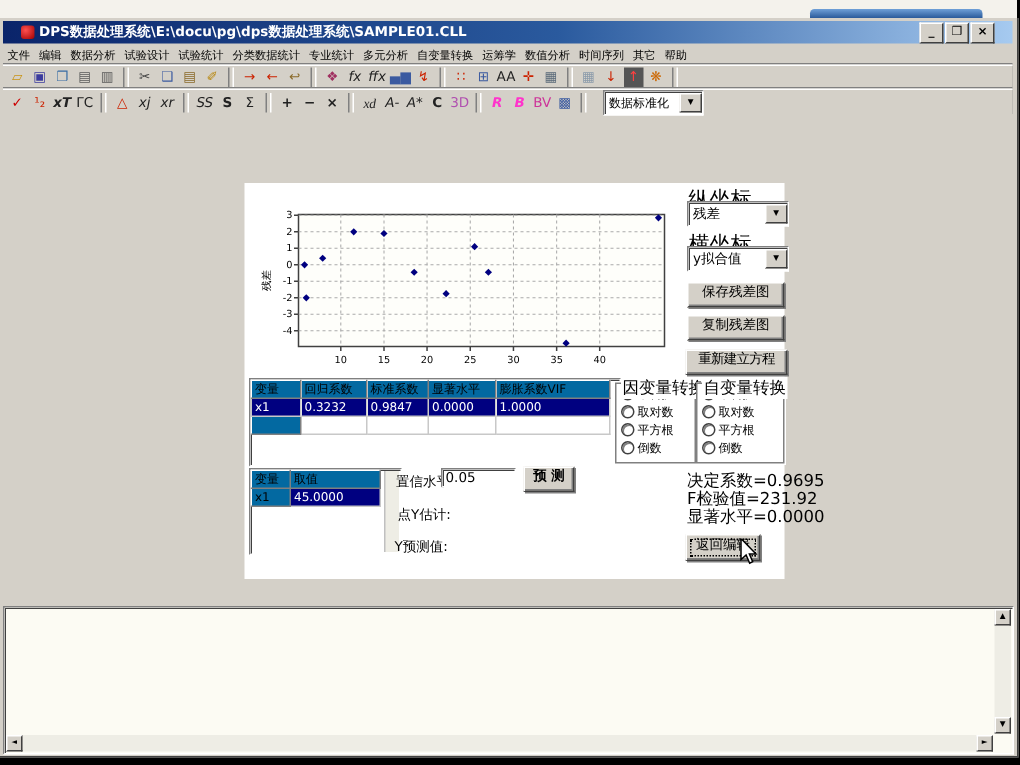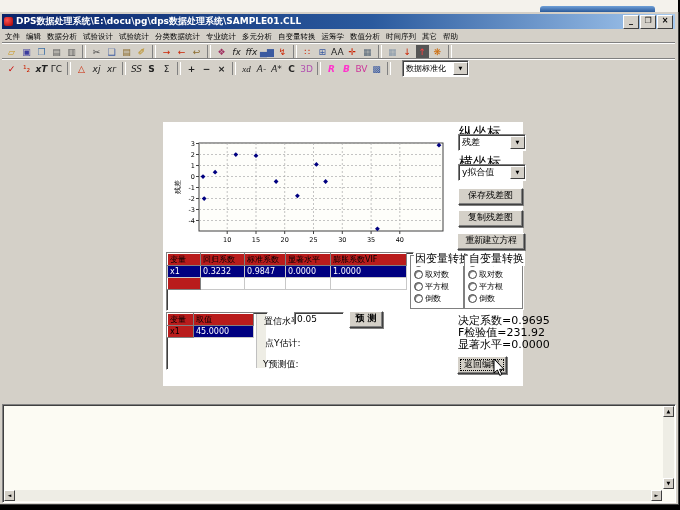--- a/index.html
+++ b/index.html
@@ -5,21 +5,21 @@
   html,body{margin:0;padding:0;}
   body{width:680px;height:510px;background:#000;font-family:"DejaVu Sans","Liberation Sans",sans-serif;}
   .screen{position:relative;width:680px;height:510px;background:#000;overflow:hidden;}
   .top-strip{position:absolute;left:0;top:0;width:678px;height:12px;background:#F4F2EC;}
   .blue-pill{position:absolute;left:540px;top:6px;width:115px;height:6px;border-radius:3px 3px 0 0;
              background:linear-gradient(180deg,#6FA0D8,#2A5A9A);}
   .app-window{position:absolute;left:0;top:12px;width:678px;height:492px;background:#D4D0C8;
               border-right:1px solid #404040;border-bottom:1px solid #404040;}
   
   .titlebar{position:absolute;left:2px;top:2px;right:3px;height:15px;display:flex;align-items:center;
-            padding:0 2px;background:linear-gradient(90deg,#0A246A,#2A5A9E 55%,#A6CAF0);}
+            padding:0 12px;background:linear-gradient(90deg,#0A246A,#2A5A9E 55%,#A6CAF0);}
   .app-icon{width:9px;height:9px;margin-right:3px;border-radius:2px;flex:0 0 auto;
             background:radial-gradient(circle at 35% 35%,#FF5050,#A00000);}
   .title-text{flex:1;color:#fff;font-size:9px;font-weight:bold;white-space:nowrap;overflow:hidden;}
   .win-btns{display:flex;gap:1px;}
   .win-btn{width:14px;height:12px;background:#D4D0C8;border:1px solid;border-color:#fff #404040 #404040 #fff;
            font-size:8px;line-height:10px;text-align:center;font-weight:bold;color:#000;}
   
   .menubar{position:absolute;left:2px;top:18px;right:3px;height:13px;display:flex;align-items:center;background:#D4D0C8;}
   .menu-item{font-size:7.5px;padding:0 3px;color:#000;white-space:nowrap;}
   
@@ -38,21 +38,21 @@
   .dd-btn{margin-left:auto;width:13px;height:11px;background:#D4D0C8;border:1px solid;
           border-color:#fff #404040 #404040 #fff;font-size:5px;line-height:10px;text-align:center;color:#000;}
   
   .main-panel{position:absolute;left:163px;top:110px;width:360px;height:264px;background:#fff;}
   .chart{position:absolute;left:8px;top:4px;}
   svg text{font-family:"DejaVu Sans","Liberation Sans",sans-serif;}
   .sunken{border:1px solid;border-color:#808080 #fff #fff #808080;box-shadow:inset 1px 1px 0 #404040;background:#fff;}
   .coef-box{position:absolute;left:3px;top:130px;width:246px;height:57px;overflow:hidden;}
   table.grid{border-collapse:collapse;font-size:8px;table-layout:fixed;}
   .grid td{border:1px solid #C8C8C8;height:11px;padding:0 2px;white-space:nowrap;overflow:hidden;color:#000;}
-  .grid .th{background:#b91c1c;border:1px solid;border-color:#fff #808080 #808080 #fff;}
+  .grid .th{background:#0369a1;border:1px solid;border-color:#fff #808080 #808080 #fff;}
   .grid .sel{background:#000080;color:#fff;}
   .groupbox{position:absolute;border:1px solid #808080;box-shadow:1px 1px 0 #fff,inset 1px 1px 0 #fff;background:#fff;}
   .gb-dep{left:247px;top:133px;width:52px;height:52px;}
   .gb-ind{left:301px;top:133px;width:57px;height:52px;}
   .gb-title{position:absolute;top:-5px;left:3px;background:#fff;font-size:11px;padding:0 1px;white-space:nowrap;}
   .radio-row{display:flex;align-items:center;gap:2px;margin:1px 0 0 3px;font-size:8px;white-space:nowrap;}
   .radio{width:7px;height:7px;border-radius:50%;background:#fff;border:1px solid #404040;
          box-shadow:inset 1px 1px 0 #808080;flex:0 0 auto;}
   .radio.checked::after{content:"";display:block;width:3px;height:3px;border-radius:50%;background:#000;margin:2px auto;}
   .axis-caption{position:absolute;font-size:14px;text-decoration:underline;color:#000;white-space:nowrap;}

